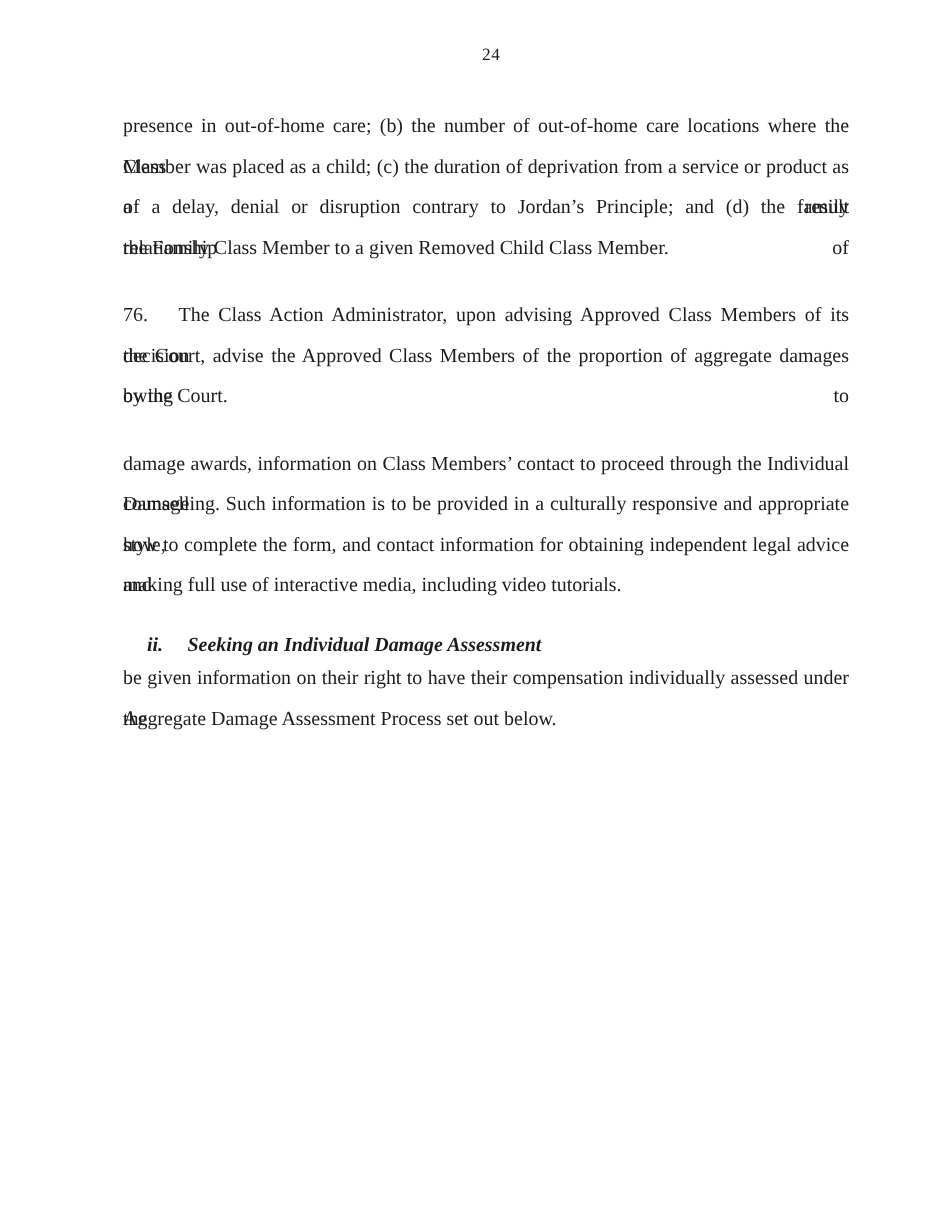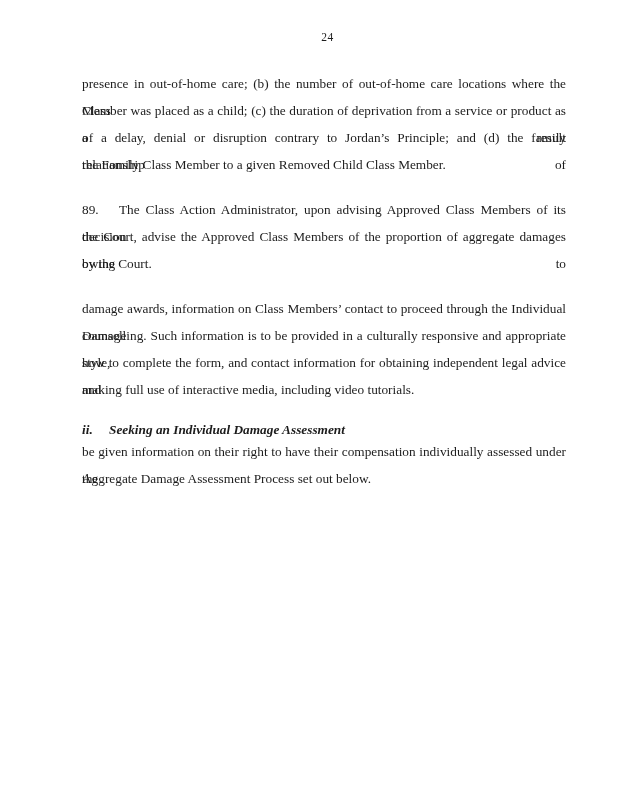--- a/index.html
+++ b/index.html
@@ -48,20 +48,21 @@
   .para.heading {
     margin: 0;
   }
   .para.heading .line {
     height: 17px;
     line-height: 17px;
     font-weight: bold;
     font-style: italic;
     text-align: left;
     text-align-last: left;
+    margin-left: 16px;
   }
   .pnum {
     display: inline-block;
     width: 37px;
     font-style: normal;
   }
   .pnum.hnum {
     width: 27px;
     font-style: italic;
   }
@@ -72,21 +73,21 @@
 <div class="page">
   <div class="pagenum">24</div>
   <div class="doc-body">
       <div class="para body">
         <div class="line">presence in out-of-home care; (b) the number of out-of-home care locations where the Class</div>
         <div class="line">Member was placed as a child; (c) the duration of deprivation from a service or product as a result</div>
         <div class="line">of a delay, denial or disruption contrary to Jordan’s Principle; and (d) the family relationship of</div>
         <div class="line last">the Family Class Member to a given Removed Child Class Member.</div>
       </div>
       <div class="para body">
-        <div class="line"><span class="pnum">89.</span>The Class Action Administrator, upon advising Approved Class Members of its decision</div>
+        <div class="line"><span class="pnum">76.</span>The Class Action Administrator, upon advising Approved Class Members of its decision</div>
         <div class="line">the Court, advise the Approved Class Members of the proportion of aggregate damages owing to</div>
         <div class="line last">by the Court.</div>
       </div>
       <div class="para body">
         <div class="line">damage awards, information on Class Members’ contact to proceed through the Individual Damage</div>
         <div class="line">counselling. Such information is to be provided in a culturally responsive and appropriate style,</div>
         <div class="line">how to complete the form, and contact information for obtaining independent legal advice and</div>
         <div class="line last">making full use of interactive media, including video tutorials.</div>
       </div>
       <div class="para heading">

